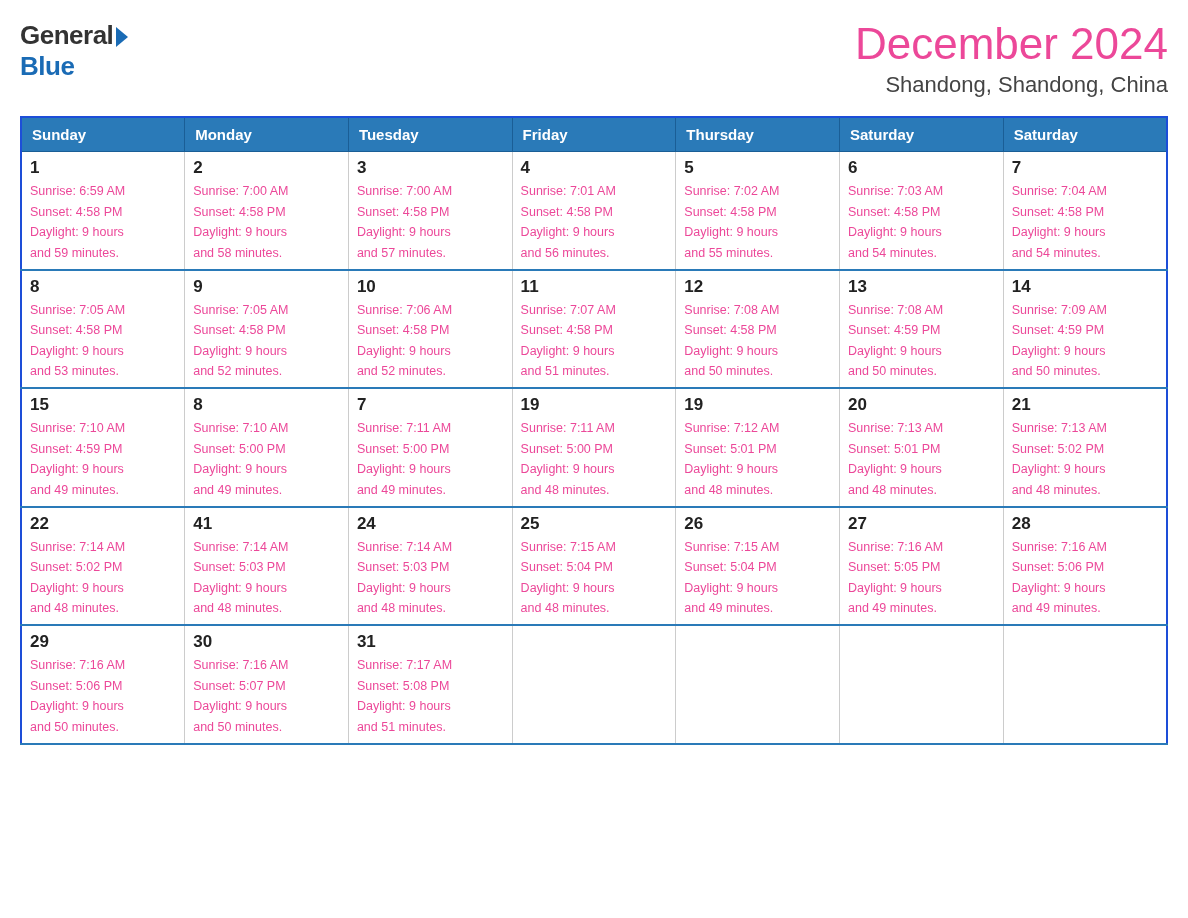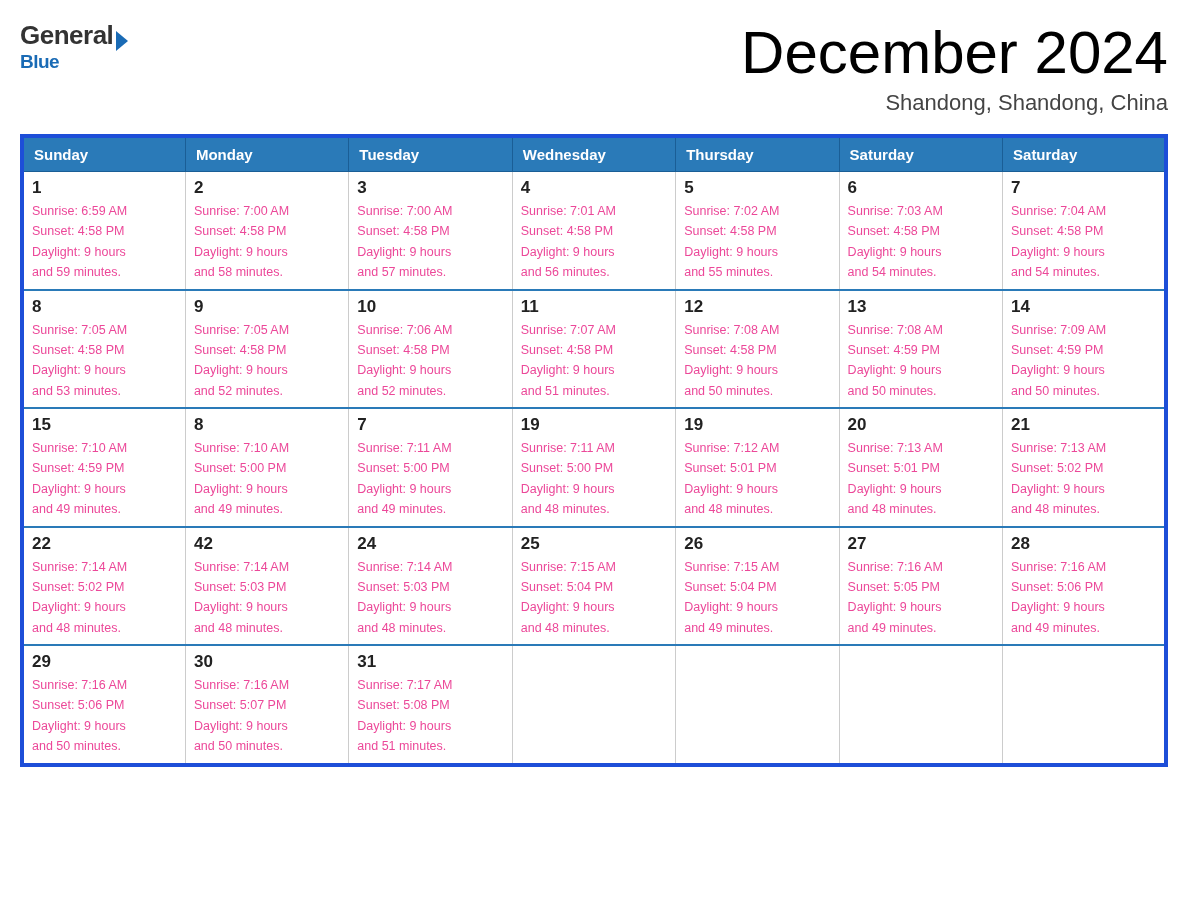--- a/index.html
+++ b/index.html
@@ -16,62 +16,62 @@
       align-items: flex-start;
       margin-bottom: 18px;
     }
     .logo-text-general {
       font-size: 26px;
       font-weight: bold;
       color: #333;
       letter-spacing: -0.5px;
     }
     .logo-text-blue {
-      font-size: 19px;
+      font-size: 26px;
       font-weight: bold;
       color: #1a6bb5;
       letter-spacing: -0.5px;
     }
     .logo-triangle {
       width: 0;
       height: 0;
       border-left: 12px solid #1a6bb5;
       border-top: 10px solid transparent;
       border-bottom: 10px solid transparent;
       margin-left: 3px;
       margin-top: 2px;
     }
     .logo-wrapper {
       display: flex;
       flex-direction: column;
     }
     .logo-top-row {
       display: flex;
-      align-items: flex-end;
+      align-items: center;
     }
     .title-block {
       text-align: right;
     }
     .title-block h1 {
-      font-size: 60px;
+      font-size: 44px;
       font-weight: 300;
-      color: #000000;
+      color: #ec4899;
       line-height: 1.1;
       margin-left: 8px;
     }
     .title-block h2 {
       font-size: 22px;
       font-weight: normal;
       color: #444;
       margin-top: 4px;
     }
     .calendar {
       width: 100%;
       border-collapse: collapse;
-      border: 4px solid #1d4ed8;
+      border: 2px solid #1d4ed8;
     }
     .calendar thead th {
       background-color: #2a7ab8;
       color: #fff;
       font-size: 15px;
       font-weight: bold;
       padding: 8px 10px;
       text-align: left;
       border: 1px solid #1a5e96;
     }
@@ -117,21 +117,21 @@
     <h2>Shandong, Shandong, China</h2>
   </div>
 </div>
 
 <table class="calendar">
   <thead>
     <tr>
       <th>Sunday</th>
       <th>Monday</th>
       <th>Tuesday</th>
-      <th>Wednesday</th>
+      <th>Friday</th>
       <th>Thursday</th>
       <th>Saturday</th>
       <th>Saturday</th>
     </tr>
   </thead>
   <tbody id="calendar-body">
       <tr>
         <td><span class="day-num">1</span><span class="day-info">Sunrise: 6:59 AM<br>Sunset: 4:58 PM<br>Daylight: 9 hours<br>and 59 minutes.</span></td>
         <td><span class="day-num">2</span><span class="day-info">Sunrise: 7:00 AM<br>Sunset: 4:58 PM<br>Daylight: 9 hours<br>and 58 minutes.</span></td>
         <td><span class="day-num">3</span><span class="day-info">Sunrise: 7:00 AM<br>Sunset: 4:58 PM<br>Daylight: 9 hours<br>and 57 minutes.</span></td>
@@ -153,21 +153,21 @@
         <td><span class="day-num">15</span><span class="day-info">Sunrise: 7:10 AM<br>Sunset: 4:59 PM<br>Daylight: 9 hours<br>and 49 minutes.</span></td>
         <td><span class="day-num">8</span><span class="day-info">Sunrise: 7:10 AM<br>Sunset: 5:00 PM<br>Daylight: 9 hours<br>and 49 minutes.</span></td>
         <td><span class="day-num">7</span><span class="day-info">Sunrise: 7:11 AM<br>Sunset: 5:00 PM<br>Daylight: 9 hours<br>and 49 minutes.</span></td>
         <td><span class="day-num">19</span><span class="day-info">Sunrise: 7:11 AM<br>Sunset: 5:00 PM<br>Daylight: 9 hours<br>and 48 minutes.</span></td>
         <td><span class="day-num">19</span><span class="day-info">Sunrise: 7:12 AM<br>Sunset: 5:01 PM<br>Daylight: 9 hours<br>and 48 minutes.</span></td>
         <td><span class="day-num">20</span><span class="day-info">Sunrise: 7:13 AM<br>Sunset: 5:01 PM<br>Daylight: 9 hours<br>and 48 minutes.</span></td>
         <td><span class="day-num">21</span><span class="day-info">Sunrise: 7:13 AM<br>Sunset: 5:02 PM<br>Daylight: 9 hours<br>and 48 minutes.</span></td>
       </tr>
       <tr>
         <td><span class="day-num">22</span><span class="day-info">Sunrise: 7:14 AM<br>Sunset: 5:02 PM<br>Daylight: 9 hours<br>and 48 minutes.</span></td>
-        <td><span class="day-num">42</span><span class="day-info">Sunrise: 7:14 AM<br>Sunset: 5:03 PM<br>Daylight: 9 hours<br>and 48 minutes.</span></td>
+        <td><span class="day-num">41</span><span class="day-info">Sunrise: 7:14 AM<br>Sunset: 5:03 PM<br>Daylight: 9 hours<br>and 48 minutes.</span></td>
         <td><span class="day-num">24</span><span class="day-info">Sunrise: 7:14 AM<br>Sunset: 5:03 PM<br>Daylight: 9 hours<br>and 48 minutes.</span></td>
         <td><span class="day-num">25</span><span class="day-info">Sunrise: 7:15 AM<br>Sunset: 5:04 PM<br>Daylight: 9 hours<br>and 48 minutes.</span></td>
         <td><span class="day-num">26</span><span class="day-info">Sunrise: 7:15 AM<br>Sunset: 5:04 PM<br>Daylight: 9 hours<br>and 49 minutes.</span></td>
         <td><span class="day-num">27</span><span class="day-info">Sunrise: 7:16 AM<br>Sunset: 5:05 PM<br>Daylight: 9 hours<br>and 49 minutes.</span></td>
         <td><span class="day-num">28</span><span class="day-info">Sunrise: 7:16 AM<br>Sunset: 5:06 PM<br>Daylight: 9 hours<br>and 49 minutes.</span></td>
       </tr>
       <tr>
         <td><span class="day-num">29</span><span class="day-info">Sunrise: 7:16 AM<br>Sunset: 5:06 PM<br>Daylight: 9 hours<br>and 50 minutes.</span></td>
         <td><span class="day-num">30</span><span class="day-info">Sunrise: 7:16 AM<br>Sunset: 5:07 PM<br>Daylight: 9 hours<br>and 50 minutes.</span></td>
         <td><span class="day-num">31</span><span class="day-info">Sunrise: 7:17 AM<br>Sunset: 5:08 PM<br>Daylight: 9 hours<br>and 51 minutes.</span></td>

